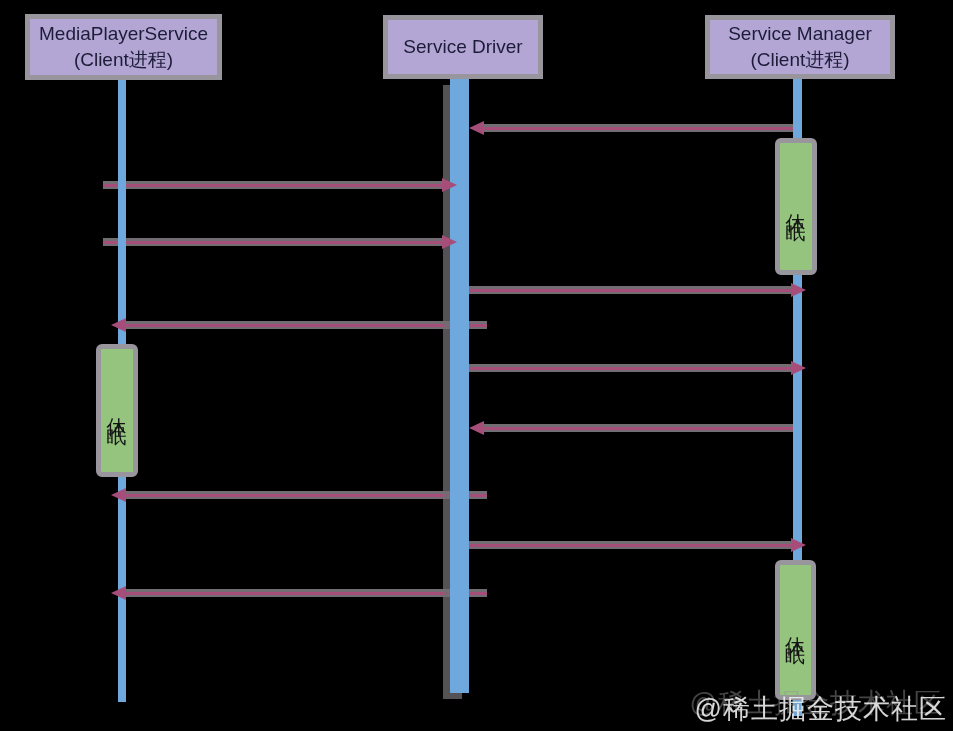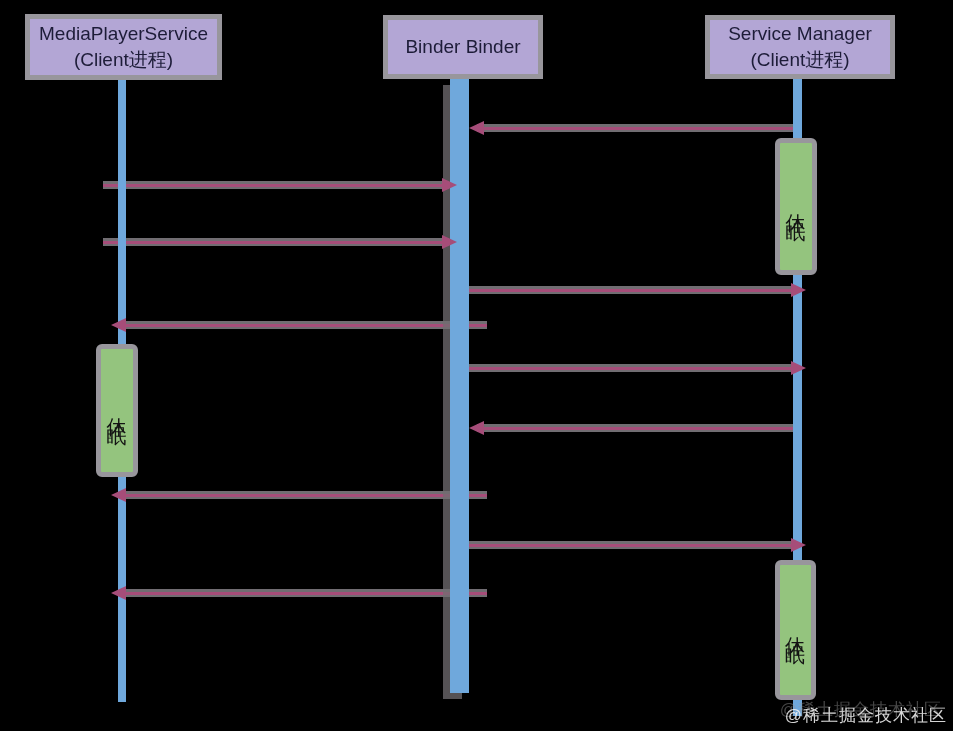--- a/index.html
+++ b/index.html
@@ -62,38 +62,38 @@
     border-top:7px solid transparent;
     border-bottom:7px solid transparent;
     z-index:4;
   }
   .head.left{left:0;border-right:15px solid var(--pink,#a64d79);}
   .head.right{right:0;border-left:15px solid var(--pink,#a64d79);}
   .watermark{
     position:absolute;right:6px;bottom:4px;
     z-index:6;
     color:rgba(242,242,242,0.88);
-    font-size:17px;
+    font-size:27px;
     letter-spacing:1px;
     text-shadow:-5px -6px 0 rgba(150,150,150,0.45);
     text-align:right;
   }
 </style>
 </head>
 <body>
 
 <div id="stage" style="width: 953px; height: 731px;">
   <div class="watermark">@稀土掘金技术社区</div>
 <div class="pbox" style="left: 25px; top: 14px; width: 197px; height: 66px;">
       <div>MediaPlayerService</div>
       <div>(Client进程)</div>
     </div>
     <div class="lifeline" style="left: 118px; top: 80px; width: 8px; height: 622px;"></div>
     <div class="pbox" style="left: 383px; top: 15px; width: 160px; height: 64px;">
-      <div>Binder Binder</div>
+      <div>Service Driver</div>
     </div>
     <div class="lifeline shadowed" style="left: 450px; top: 79px; width: 19px; height: 614px;"></div>
     <div class="pbox" style="left: 705px; top: 15px; width: 190px; height: 64px;">
       <div>Service Manager</div>
       <div>(Client进程)</div>
     </div>
     <div class="lifeline" style="left: 793px; top: 79px; width: 9px; height: 637px;"></div>
     <div class="arrow" style="left: 469px; top: 121px; width: 328px;">
       <div class="band" style="left: 8px; right: 0px;"></div>
       <div class="aline" style="left: 12px; right: 0px;"></div>

